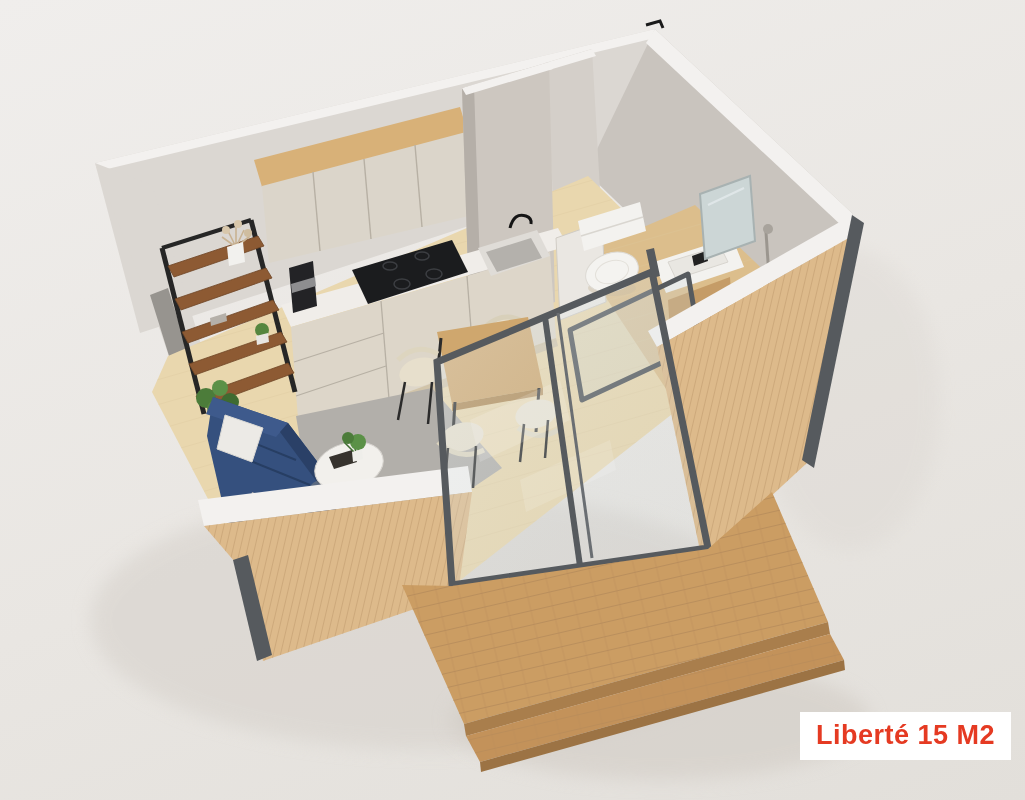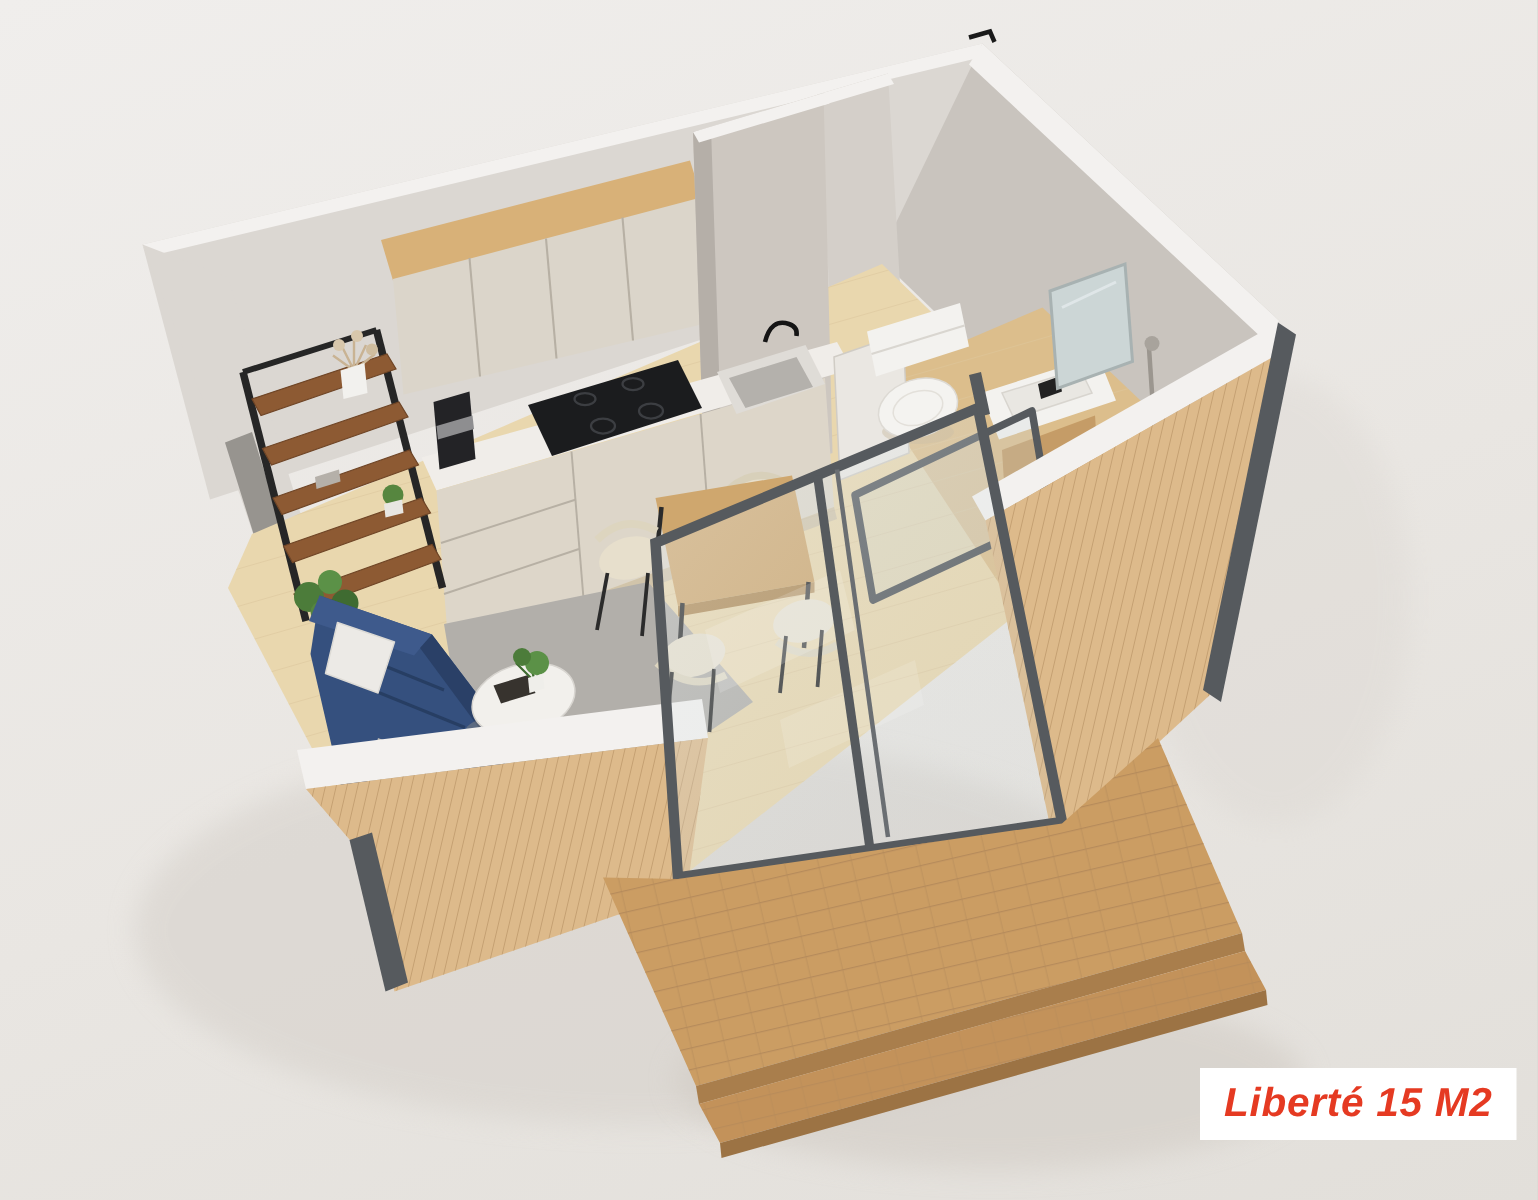--- a/index.html
+++ b/index.html
@@ -1,19 +1,18 @@
 <!DOCTYPE html>
 <html style="--c-bg-top: #f0eeec; --c-bg-mid: #e9e6e2; --c-bg-bottom: #e2dfda; --c-wall-white: #dbd7d2; --c-wall-cap: #f3f1ef; --c-wall-concrete: #c9c4be; --c-wall-concrete-light: #d4cfc9; --c-floor-wood: #e9d7ae; --c-floor-bath: #dcbe8c; --c-wood-accent: #d8b178; --c-cabinet-cream: #dbd5ca; --c-counter-white: #f0ede9; --c-wood-slat: #ddba8b; --c-wood-deck: #cb9d63; --c-sofa-navy: #35507e; --c-rug-gray: #b2afaa; --c-frame-dark: #565a5e; --c-fixture-white: #f3f2ef; --c-appliance-black: #1b1c1e; --c-chair-cream: #e7dfcc; --c-table-wood: #cfa76e; --c-shelf-wood: #8d5a33; --c-plant-green: #56863f; --c-label-bg: #ffffff; --c-label-text: #e53a22;"><head>
 <meta charset="utf-8">
 <style>
   html,body{margin:0;padding:0;background:#dcd9d5;font-family:"Liberation Sans",sans-serif;}
   .stage{
     position:relative;width:1025px;height:800px;overflow:hidden;
     background:linear-gradient(160deg,var(--c-bg-top) 0%,var(--c-bg-mid) 55%,var(--c-bg-bottom) 100%);
-    font-style:italic;
   }
   svg{position:absolute;left:0;top:0;}
   
   .wall-white{fill:var(--c-wall-white);}
   .wall-cap{fill:var(--c-wall-cap);}
   .wall-concrete{fill:var(--c-wall-concrete);}
   .wall-concrete-lt{fill:var(--c-wall-concrete-light);}
   .floor-wood{fill:var(--c-floor-wood);}
   .floor-bath{fill:var(--c-floor-bath);}
   .wood-accent{fill:var(--c-wood-accent);}

